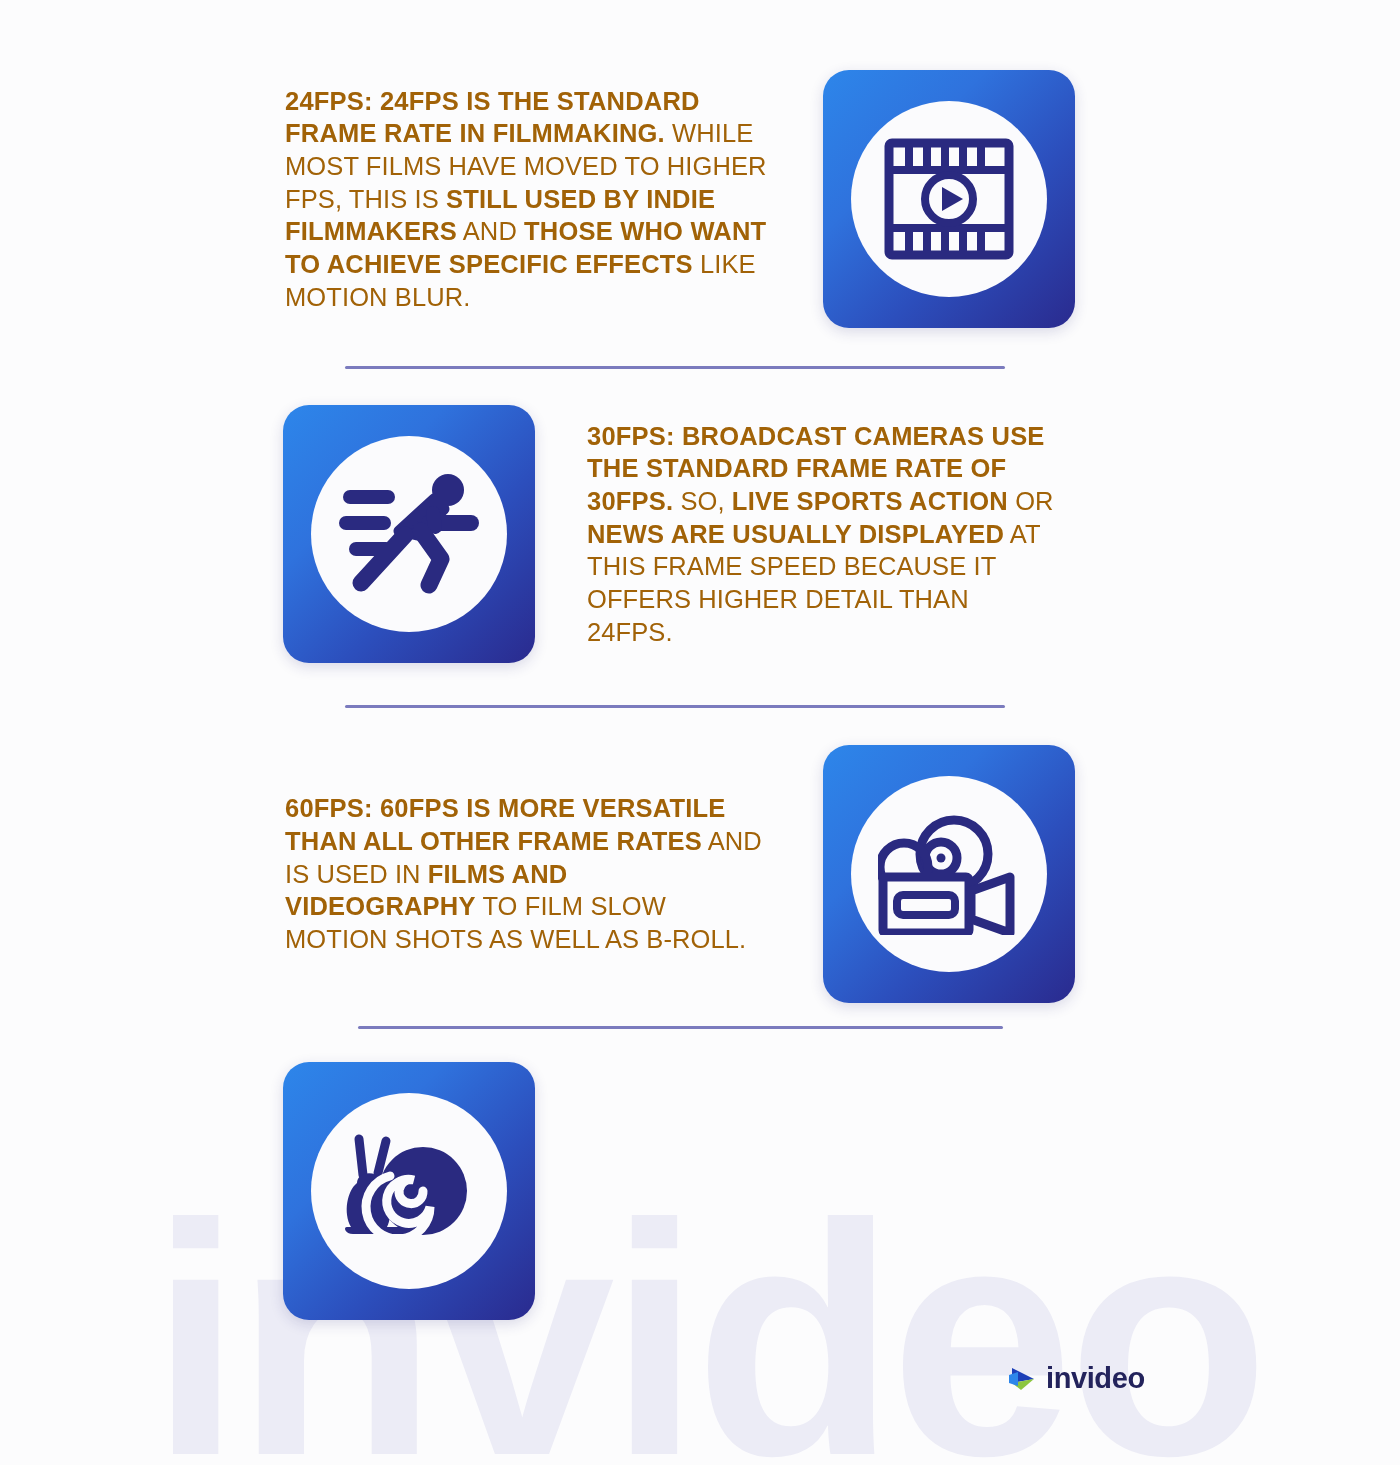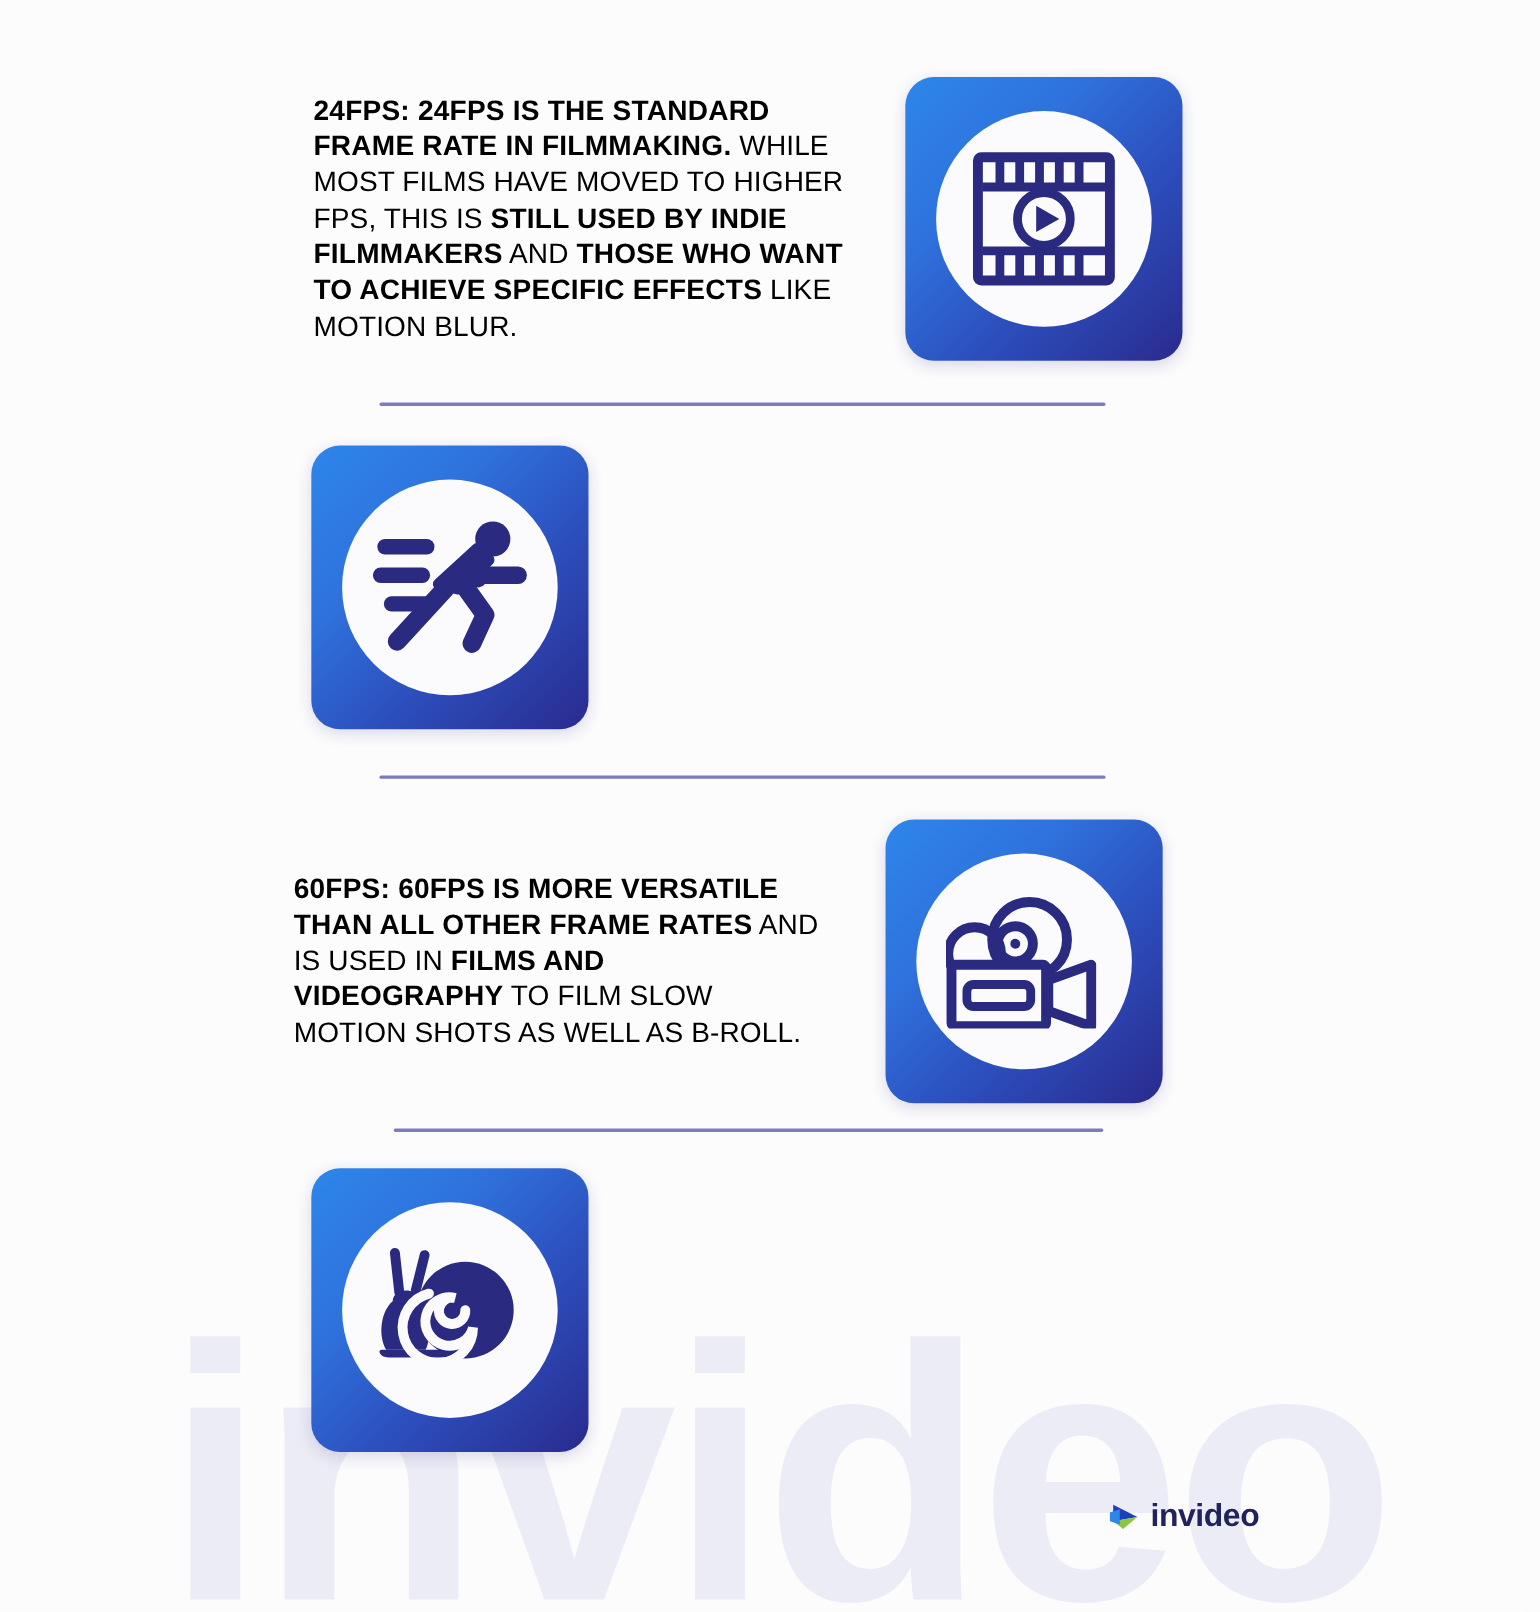--- a/index.html
+++ b/index.html
@@ -62,21 +62,21 @@
     background: #fbfbfd;
     display: flex;
     align-items: center;
     justify-content: center;
   }
   .icon-disc svg { display: block; }
 
   
   .txt {
     flex: 0 0 auto;
-    color: #000000;
+    color: #a16207;
     font-size: 25.5px;
     line-height: 1.28;
     letter-spacing: 0.1px;
     font-weight: 400;
     text-transform: uppercase;
   }
   .txt b { font-weight: 800; letter-spacing: 0.2px; }
 
   
   .divider {
@@ -158,25 +158,28 @@
 
           <path d="M90 50 L132 50" stroke="#2a2a80" stroke-width="16" stroke-linecap="round"></path>
           <path d="M94 40 L96 54" stroke="#2a2a80" stroke-width="14" stroke-linecap="round"></path>
 
           <path d="M82 58 L102 86 L90 112" stroke="#2a2a80" stroke-width="17" stroke-linecap="round" stroke-linejoin="round" fill="none"></path>
 
           <path d="M66 62 L22 110" stroke="#2a2a80" stroke-width="17" stroke-linecap="round" fill="none"></path>
         </svg>
       </div>
     </div>
+    <div class="txt" style="width:468px; margin-left:52px;">
+      <b>30FPS: BROADCAST CAMERAS USE THE STANDARD FRAME RATE OF 30FPS.</b><span> SO, </span><b>LIVE SPORTS ACTION</b><span> OR </span><b>NEWS ARE USUALLY DISPLAYED</b><span> AT THIS FRAME SPEED BECAUSE IT OFFERS HIGHER DETAIL THAN 24FPS.</span>
+    </div>
   </div>
 
   <div class="divider" style="left:345px; top:705px; width:660px;"></div>
 
-  <div class="row r-text-left" style="left:267px; top:745px; width:795px;">
+  <div class="row r-text-left" style="left:285px; top:745px; width:795px;">
     <div class="txt" style="width:480px;">
       <b>60FPS: 60FPS IS MORE VERSATILE THAN ALL OTHER FRAME RATES</b><span> AND IS USED IN </span><b>FILMS AND VIDEOGRAPHY</b><span> TO FILM SLOW MOTION SHOTS AS WELL AS B-ROLL.</span>
     </div>
     <div class="icon-card" style="margin-left:58px;">
       <div class="icon-disc">
         <svg width="142" height="122" viewBox="0 0 142 122">
 
           <circle cx="76" cy="41" r="34" fill="none" stroke="#2a2a80" stroke-width="9"></circle>
           <circle cx="63" cy="45" r="16" fill="none" stroke="#2a2a80" stroke-width="9"></circle>
           <circle cx="63" cy="45" r="4.5" fill="#2a2a80"></circle>

